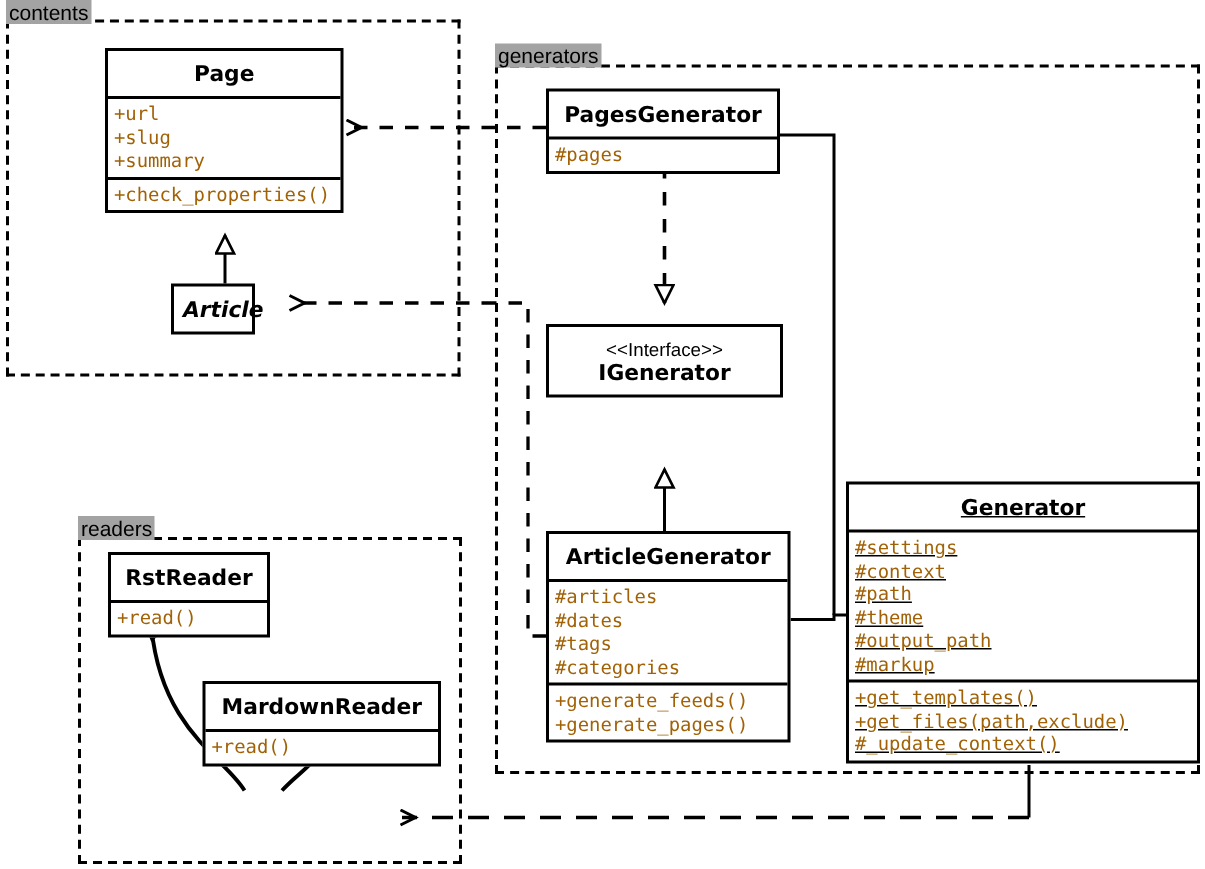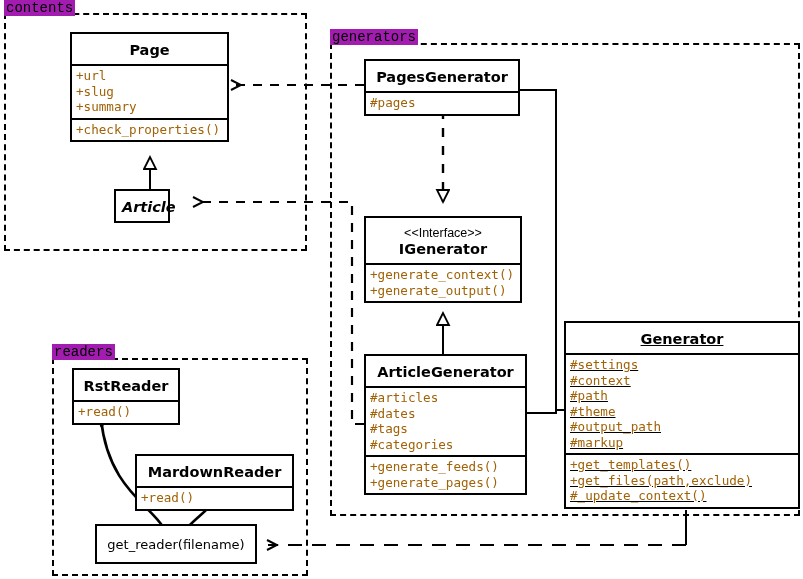--- a/index.html
+++ b/index.html
@@ -17,24 +17,24 @@
   }
 
   
   .pkg {
     position: absolute;
     box-sizing: border-box;
     background: transparent;
   }
   .pkg-label {
     position: absolute;
-    font-family: Liberation Mono, monospace;
+    font-family: Liberation Sans, sans-serif;
     font-size: 14px;
     color: #000;
-    background: #a21caf;
+    background: #a3a3a3;
     padding: 0 2px;
     white-space: nowrap;
     line-height: 16px;
   }
 
   
   .cls {
     position: absolute;
     box-sizing: border-box;
     border: 2px solid #000;
@@ -195,24 +195,20 @@
     <div class="cls-sec">
       <div>#pages</div>
     </div>
   </div>
 
   <div class="cls" style="left:364px; top:216px; width:158px;">
     <div class="cls-name">
       <span class="cls-stereo">&lt;&lt;Interface&gt;&gt;</span>
       <span>IGenerator</span>
     </div>
-    <div class="cls-sec">
-      <div>+generate_context()</div>
-      <div>+generate_output()</div>
-    </div>
   </div>
 
   <div class="cls" style="left:364px; top:354px; width:163px;">
     <div class="cls-name">ArticleGenerator</div>
     <div class="cls-sec">
       <div>#articles</div>
       <div>#dates</div>
       <div>#tags</div>
       <div>#categories</div>
     </div>
@@ -246,17 +242,14 @@
     </div>
   </div>
 
   <div class="cls" style="left:135px; top:429px; width:159px;margin-top:25px;">
     <div class="cls-name">MardownReader</div>
     <div class="cls-sec">
       <div>+read()</div>
     </div>
   </div>
 
-  <div class="fnbox" style="left:95px; top:524px; width:162px; height:40px;">
-    <span>get_reader(filename)</span>
-  </div>
 
 </div>
 
 </body></html>

